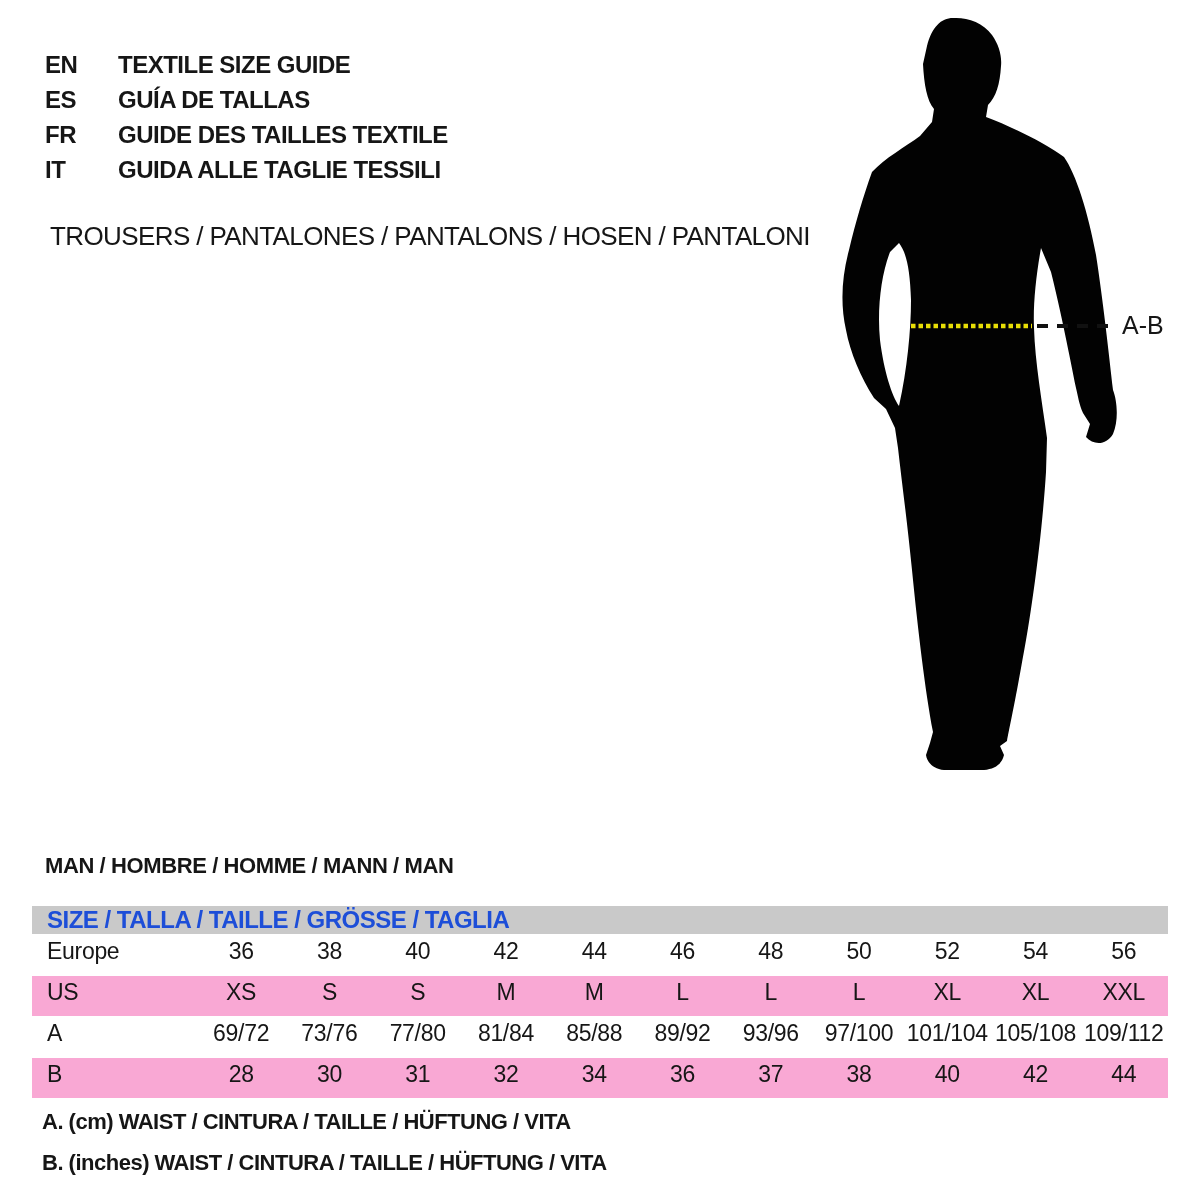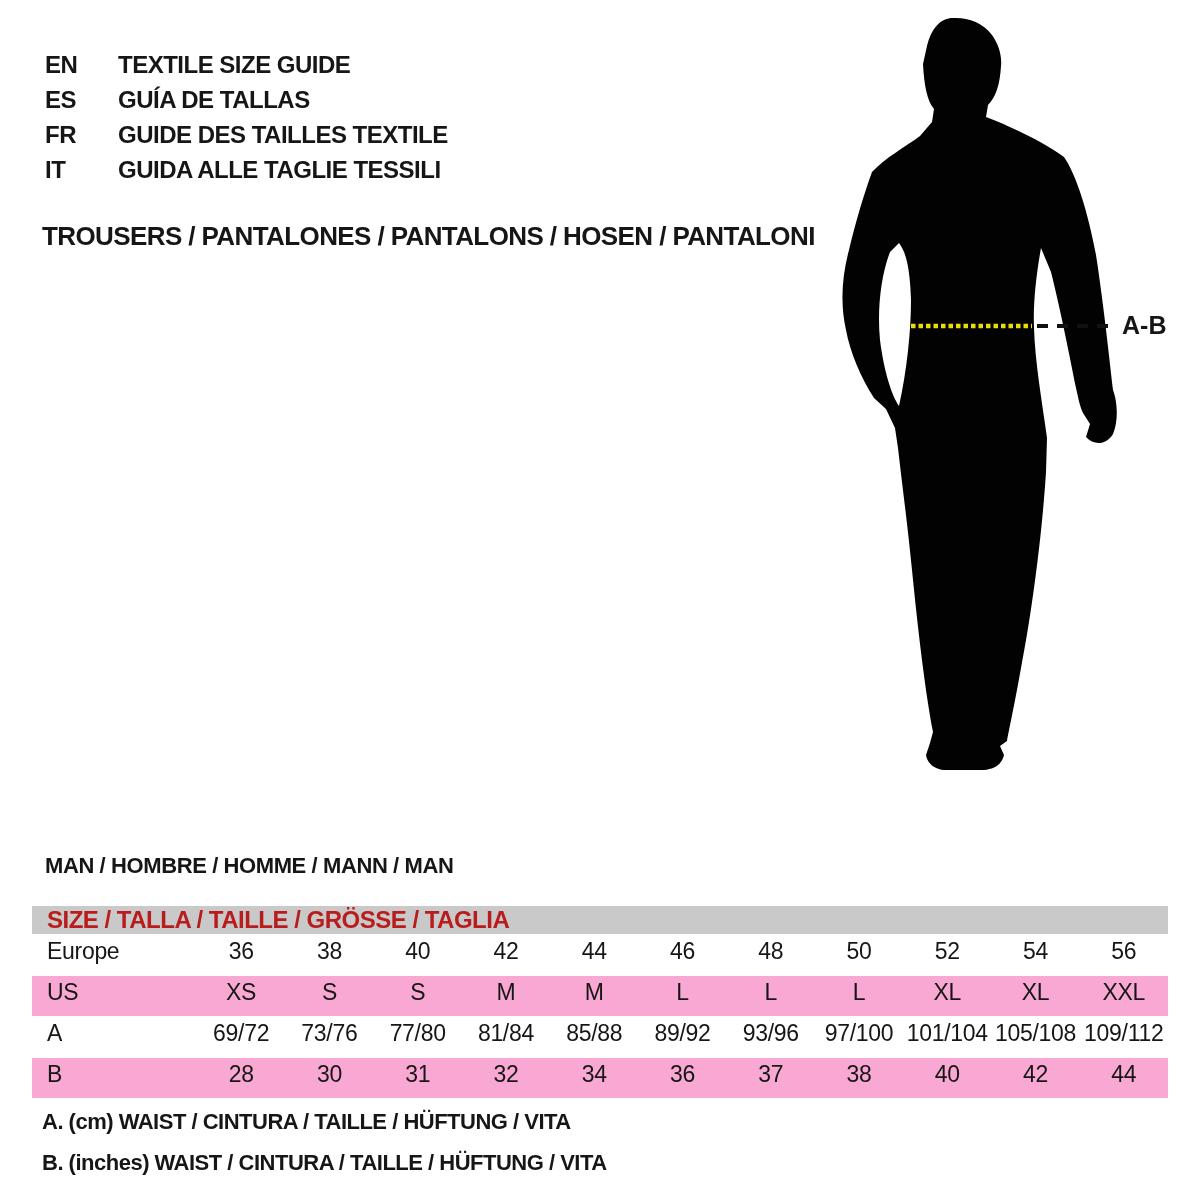--- a/index.html
+++ b/index.html
@@ -19,49 +19,49 @@
     display: flex;
     height: 35px; line-height: 35px;
     font-size: 24px; font-weight: bold;
     letter-spacing: -0.5px;
     white-space: nowrap;
   }
   .lang-code { width: 73px; }
 
   
   .product-heading {
-    position: absolute; left: 42px; top: 221px;
-    font-size: 26px; font-weight: bold;
+    position: absolute; left: 50px; top: 221px;
+    font-size: 26px; font-weight: normal;
     letter-spacing: -0.6px; line-height: 30px;
     white-space: nowrap;
   }
 
   
   .figure-svg { position: absolute; left: 0; top: 0; width: 1200px; height: 1200px; }
   .ab-label {
     position: absolute; left: 1122px; top: 311px;
-    font-size: 25px; font-weight: bold; letter-spacing: 0px;
+    font-size: 25px; font-weight: normal; letter-spacing: 0px;
     line-height: 28px; white-space: nowrap;
   }
 
   
   .section-title {
     position: absolute; left: 45px; top: 853px;
     font-size: 22px; font-weight: bold;
     letter-spacing: -0.4px; line-height: 26px;
     white-space: nowrap;
   }
   .size-table {
     position: absolute; left: 32px; top: 906px; width: 1136px;
     font-size: 23px; letter-spacing: -0.3px;
   }
   .t-header {
     height: 28px; line-height: 28px;
     background: #c9c9c9;
-    font-size: 24px; font-weight: bold; color: #b91c1c;
+    font-size: 24px; font-weight: bold; color: #1d4ed8;
     letter-spacing: -0.5px;
     padding-left: 15px;
     margin-bottom: 1px;
     white-space: nowrap;
   }
   .t-row { display: flex; height: 40px; line-height: 32px; margin-bottom: 1px; }
   .t-row.stripe { background: #f9a8d4; }
   .t-label { width: 165px; padding-left: 15px; box-sizing: border-box; }
   .t-cell { flex: 1; text-align: center; white-space: nowrap; }
 

